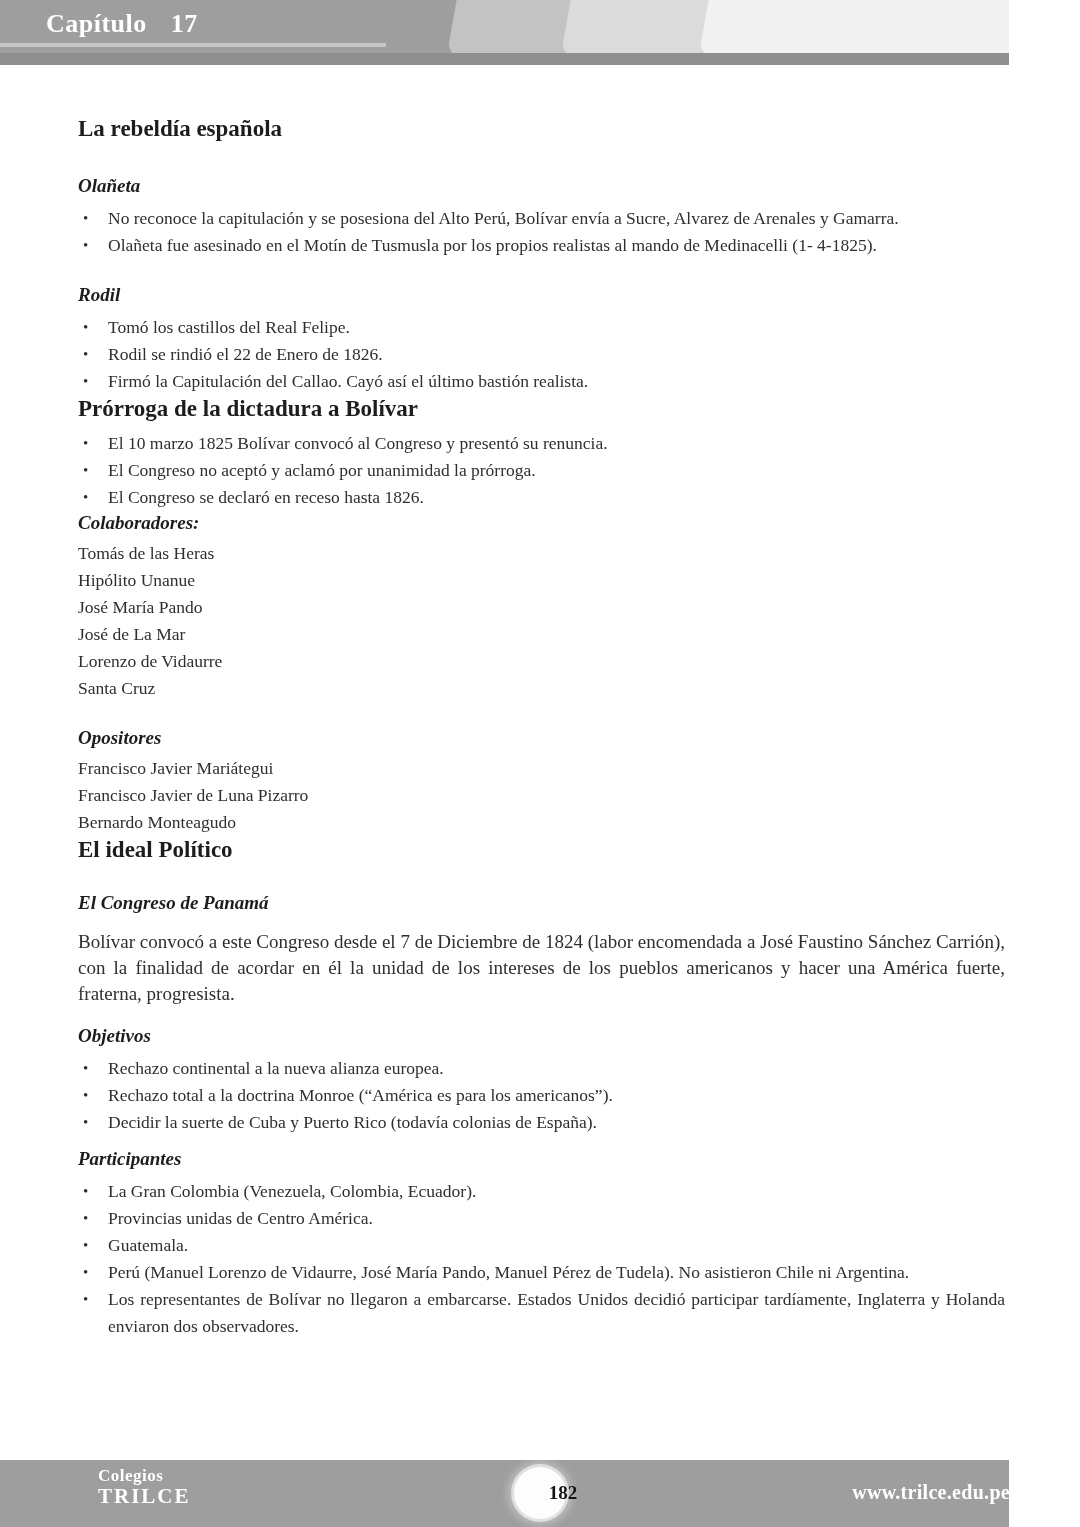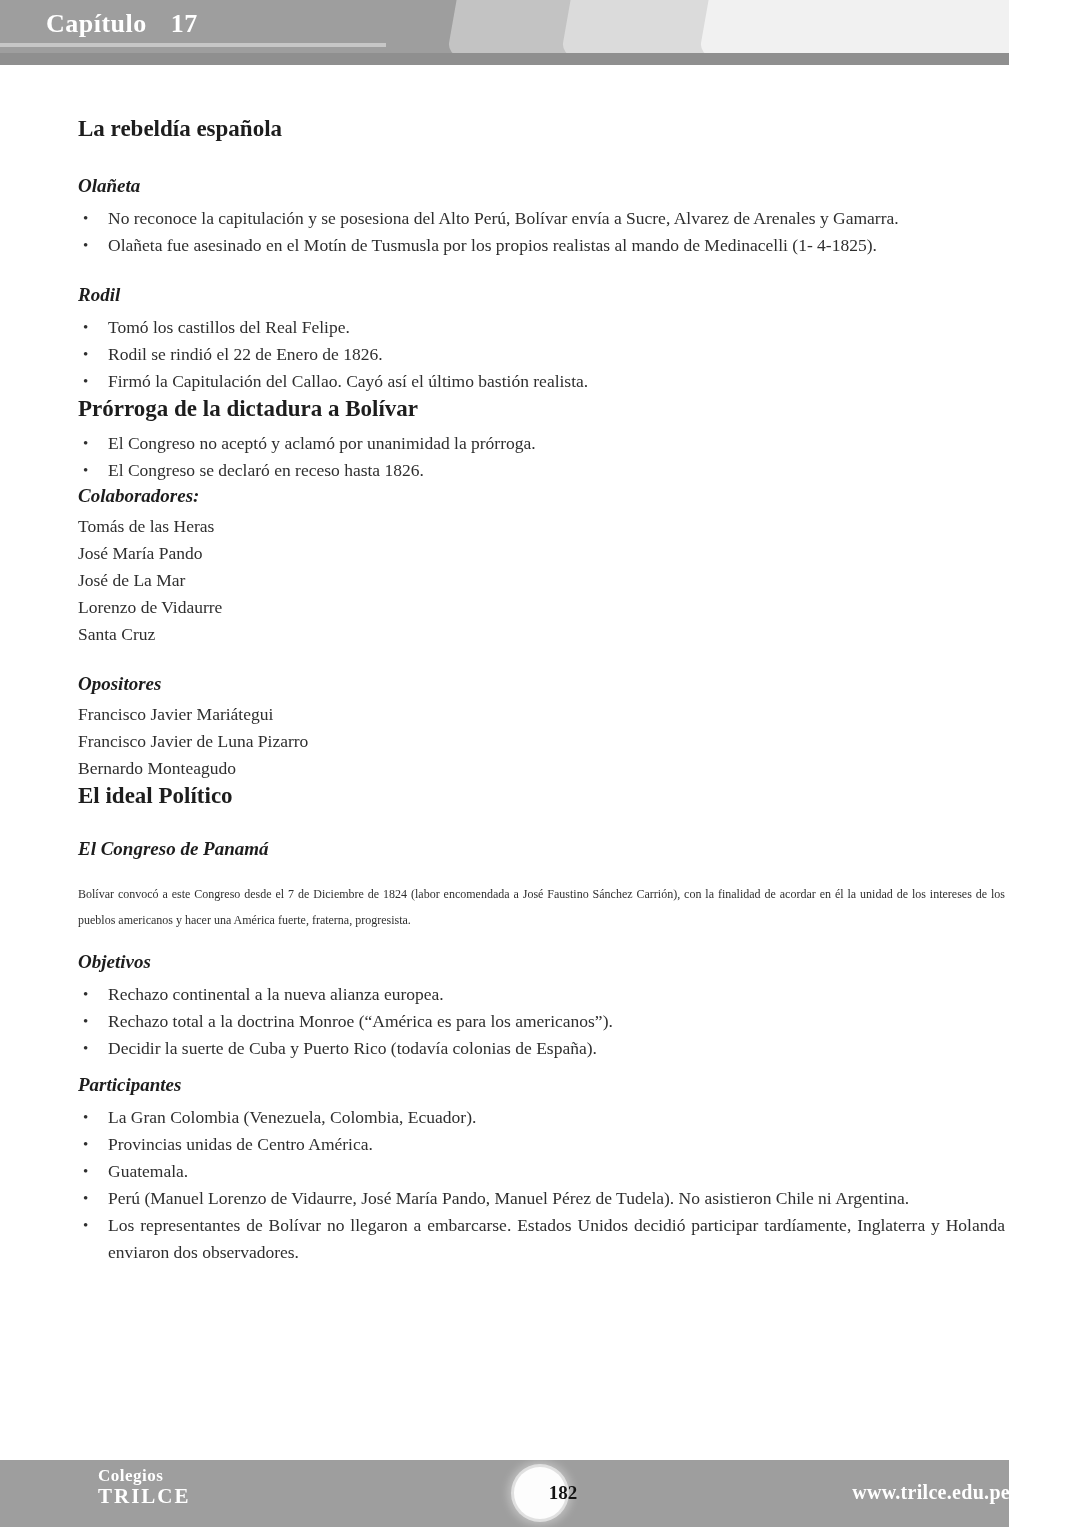--- a/index.html
+++ b/index.html
@@ -45,21 +45,21 @@
   .mt-obj{margin-top:17px;}
   .mt-part{margin-top:11px;}
   ul.bullets{list-style:none;margin:7px 0 0 0;padding:0;}
   ul.bullets li{
     position:relative;padding-left:30px;font-size:17.5px;line-height:27px;
     text-align:justify;color:var(--text);
   }
   ul.bullets li::before{content:"•";position:absolute;left:5px;top:0;font-size:15px;color:var(--text);}
   .names{margin-top:5px;}
   .names div{font-size:17.5px;line-height:27px;color:var(--text);}
-  p.para{font-size:12px;line-height:26px;margin:20px 0 0 0;text-align:justify;color:var(--text);}
+  p.para{font-size:19px;line-height:26px;margin:14px 0 0 0;text-align:justify;color:var(--text);}
 
   
   .footer-bar{position:absolute;left:0;top:1460px;width:1080px;height:67px;background:var(--band-gray);}
   .brand{position:absolute;left:98px;top:7px;color:#ffffff;line-height:1;}
   .brand-top{font-size:17px;font-weight:bold;letter-spacing:.5px;}
   .brand-name{font-size:21px;font-weight:bold;letter-spacing:2px;margin-top:2px;}
   .page-badge{
     position:absolute;left:514px;top:7px;width:52px;height:52px;background:#fdfdfd;border-radius:50%;
     box-shadow:0 0 0 3px rgba(255,255,255,.55),0 0 9px 6px rgba(255,255,255,.35);
     display:flex;align-items:center;justify-content:center;
@@ -97,27 +97,29 @@
 
     <h2 class="mt-md">Rodil</h2>
     <ul class="bullets">
       <li>Tomó los castillos del Real Felipe.</li>
       <li>Rodil se rindió el 22 de Enero de 1826.</li>
       <li>Firmó la Capitulación del Callao. Cayó así el último bastión realista.</li>
     </ul>
 
     <h1 class="mt-sm">Prórroga de la dictadura a Bolívar</h1>
     <ul class="bullets">
+      <li>El 10 marzo 1825 Bolívar convocó al Congreso y presentó su renuncia.</li>
       <li>El Congreso no aceptó y aclamó por unanimidad la prórroga.</li>
       <li>El Congreso se declaró en receso hasta 1826.</li>
     </ul>
 
     <h2 class="mt-sm">Colaboradores:</h2>
     <div class="names">
       <div>Tomás de las Heras</div>
+      <div>Hipólito Unanue</div>
       <div>José María Pando</div>
       <div>José de La Mar</div>
       <div>Lorenzo de Vidaurre</div>
       <div>Santa Cruz</div>
     </div>
 
     <h2 class="mt-md">Opositores</h2>
     <div class="names">
       <div>Francisco Javier Mariátegui</div>
       <div>Francisco Javier de Luna Pizarro</div>

